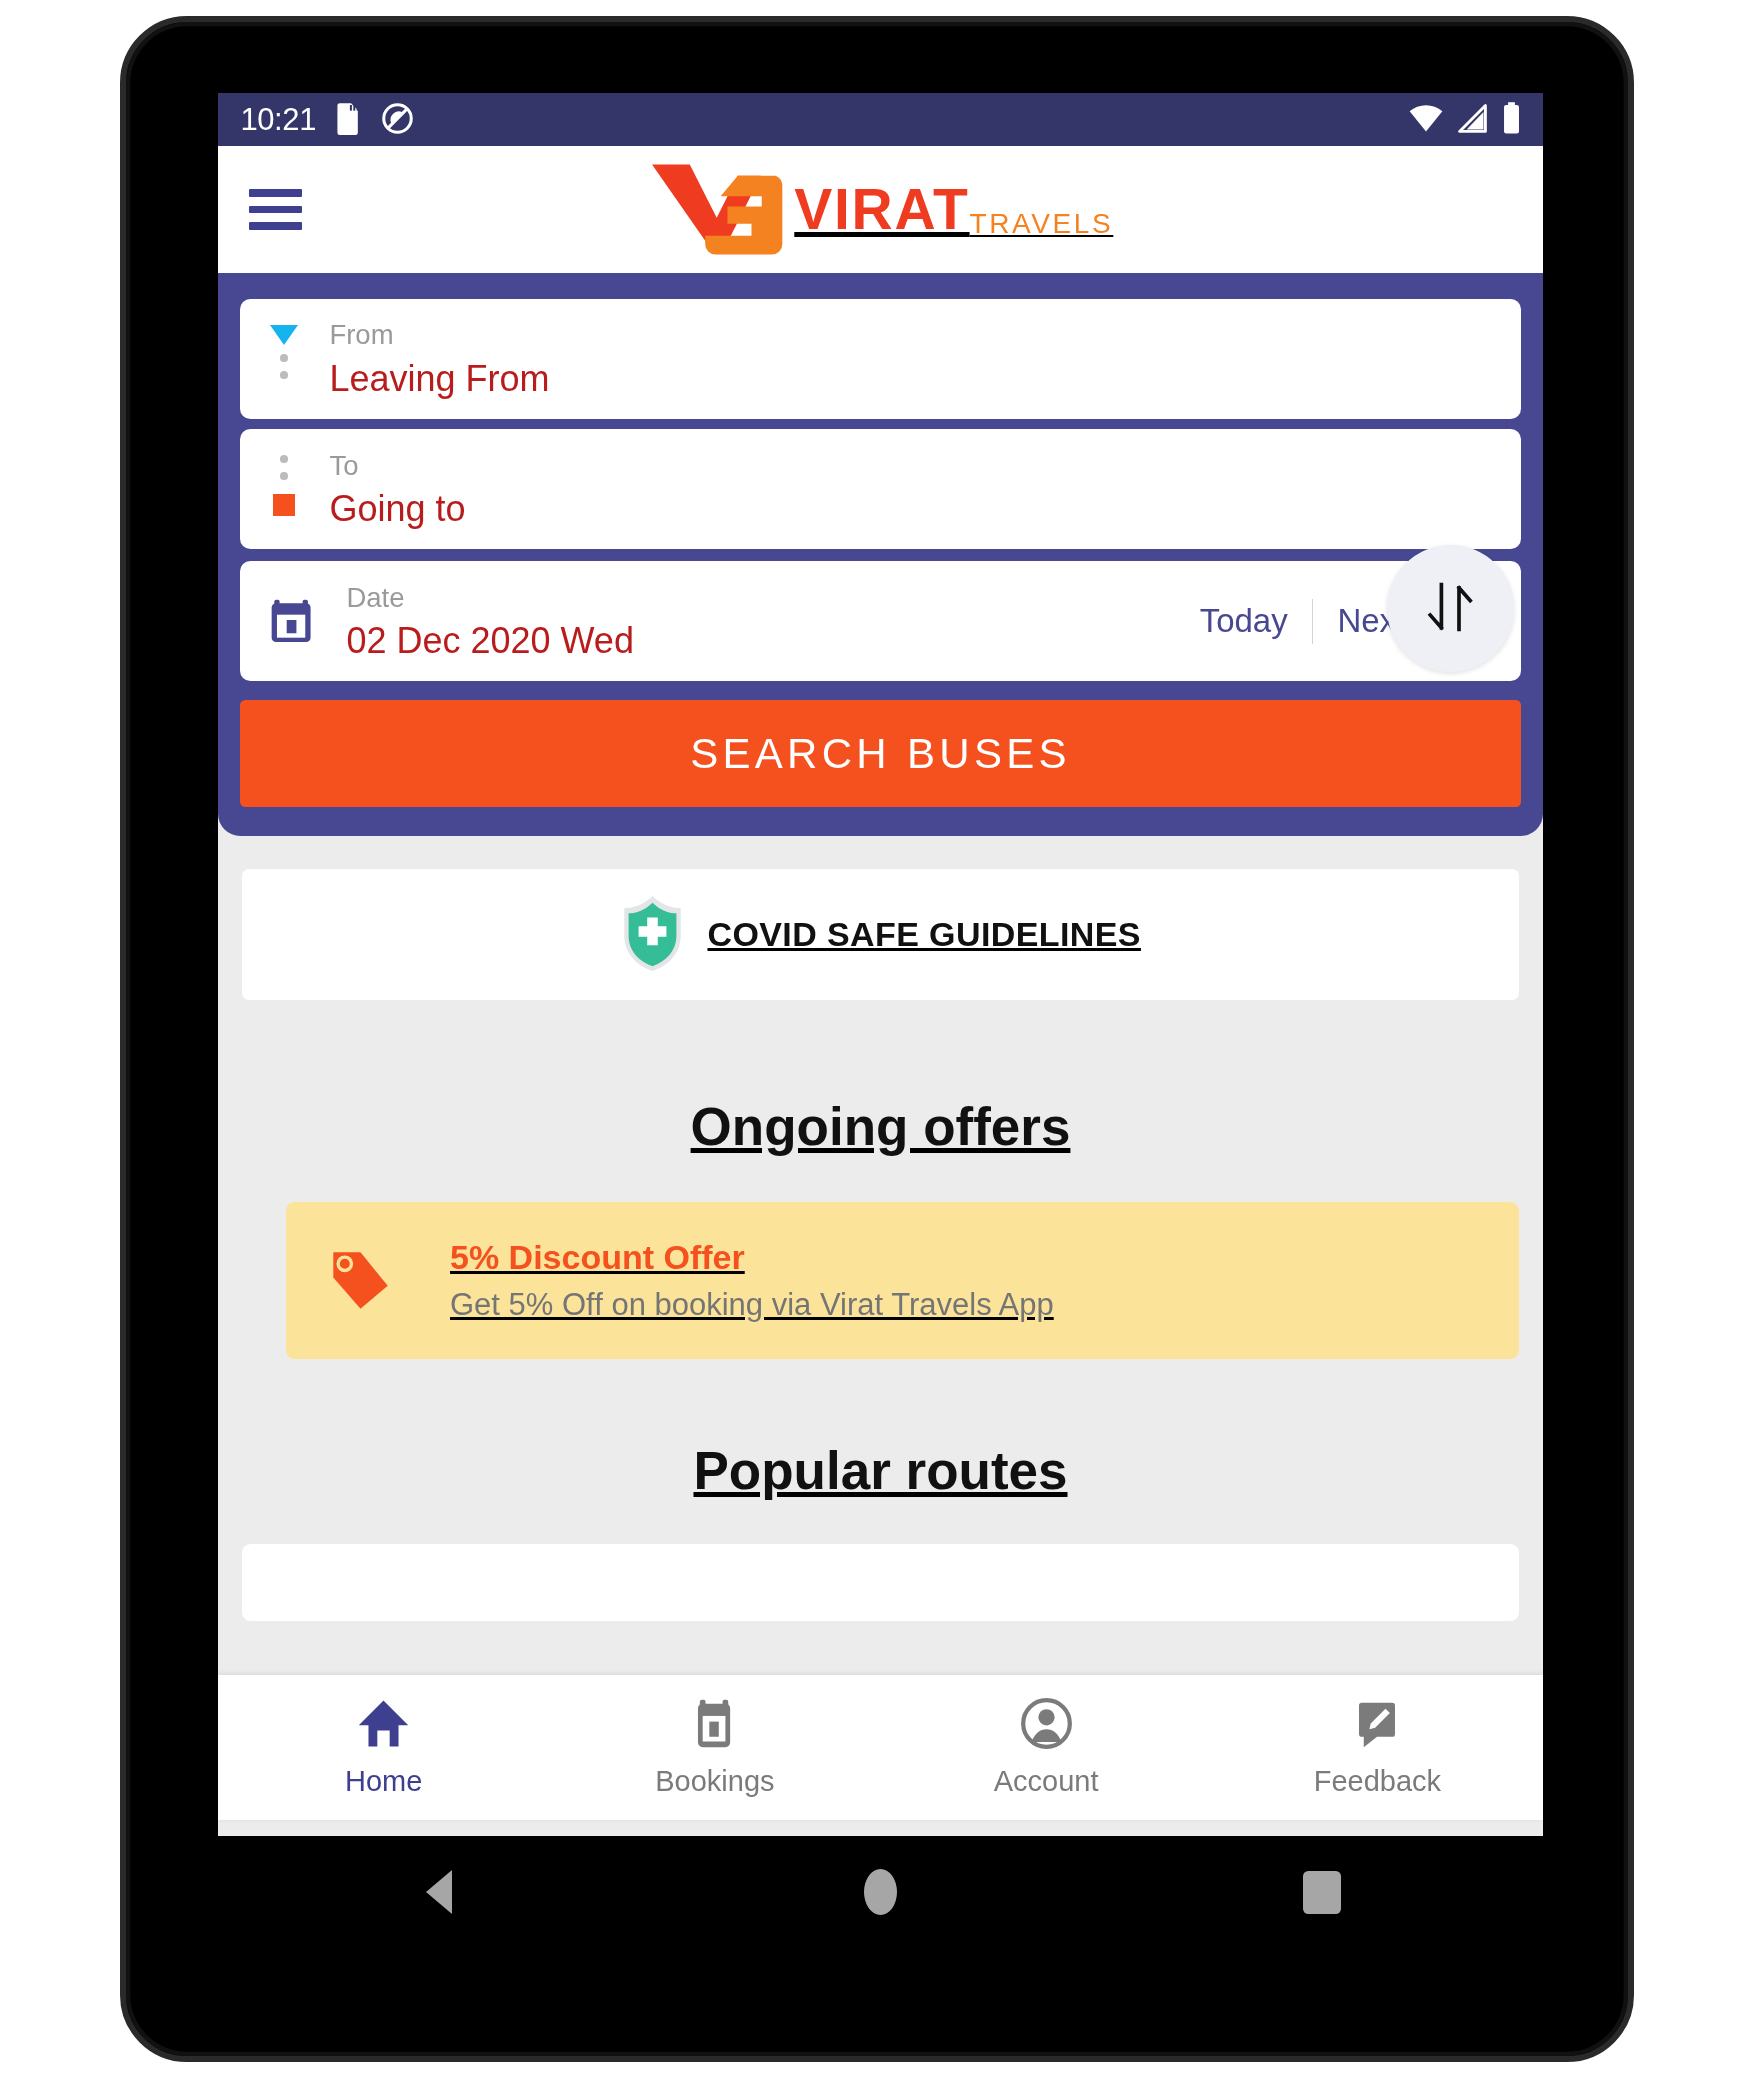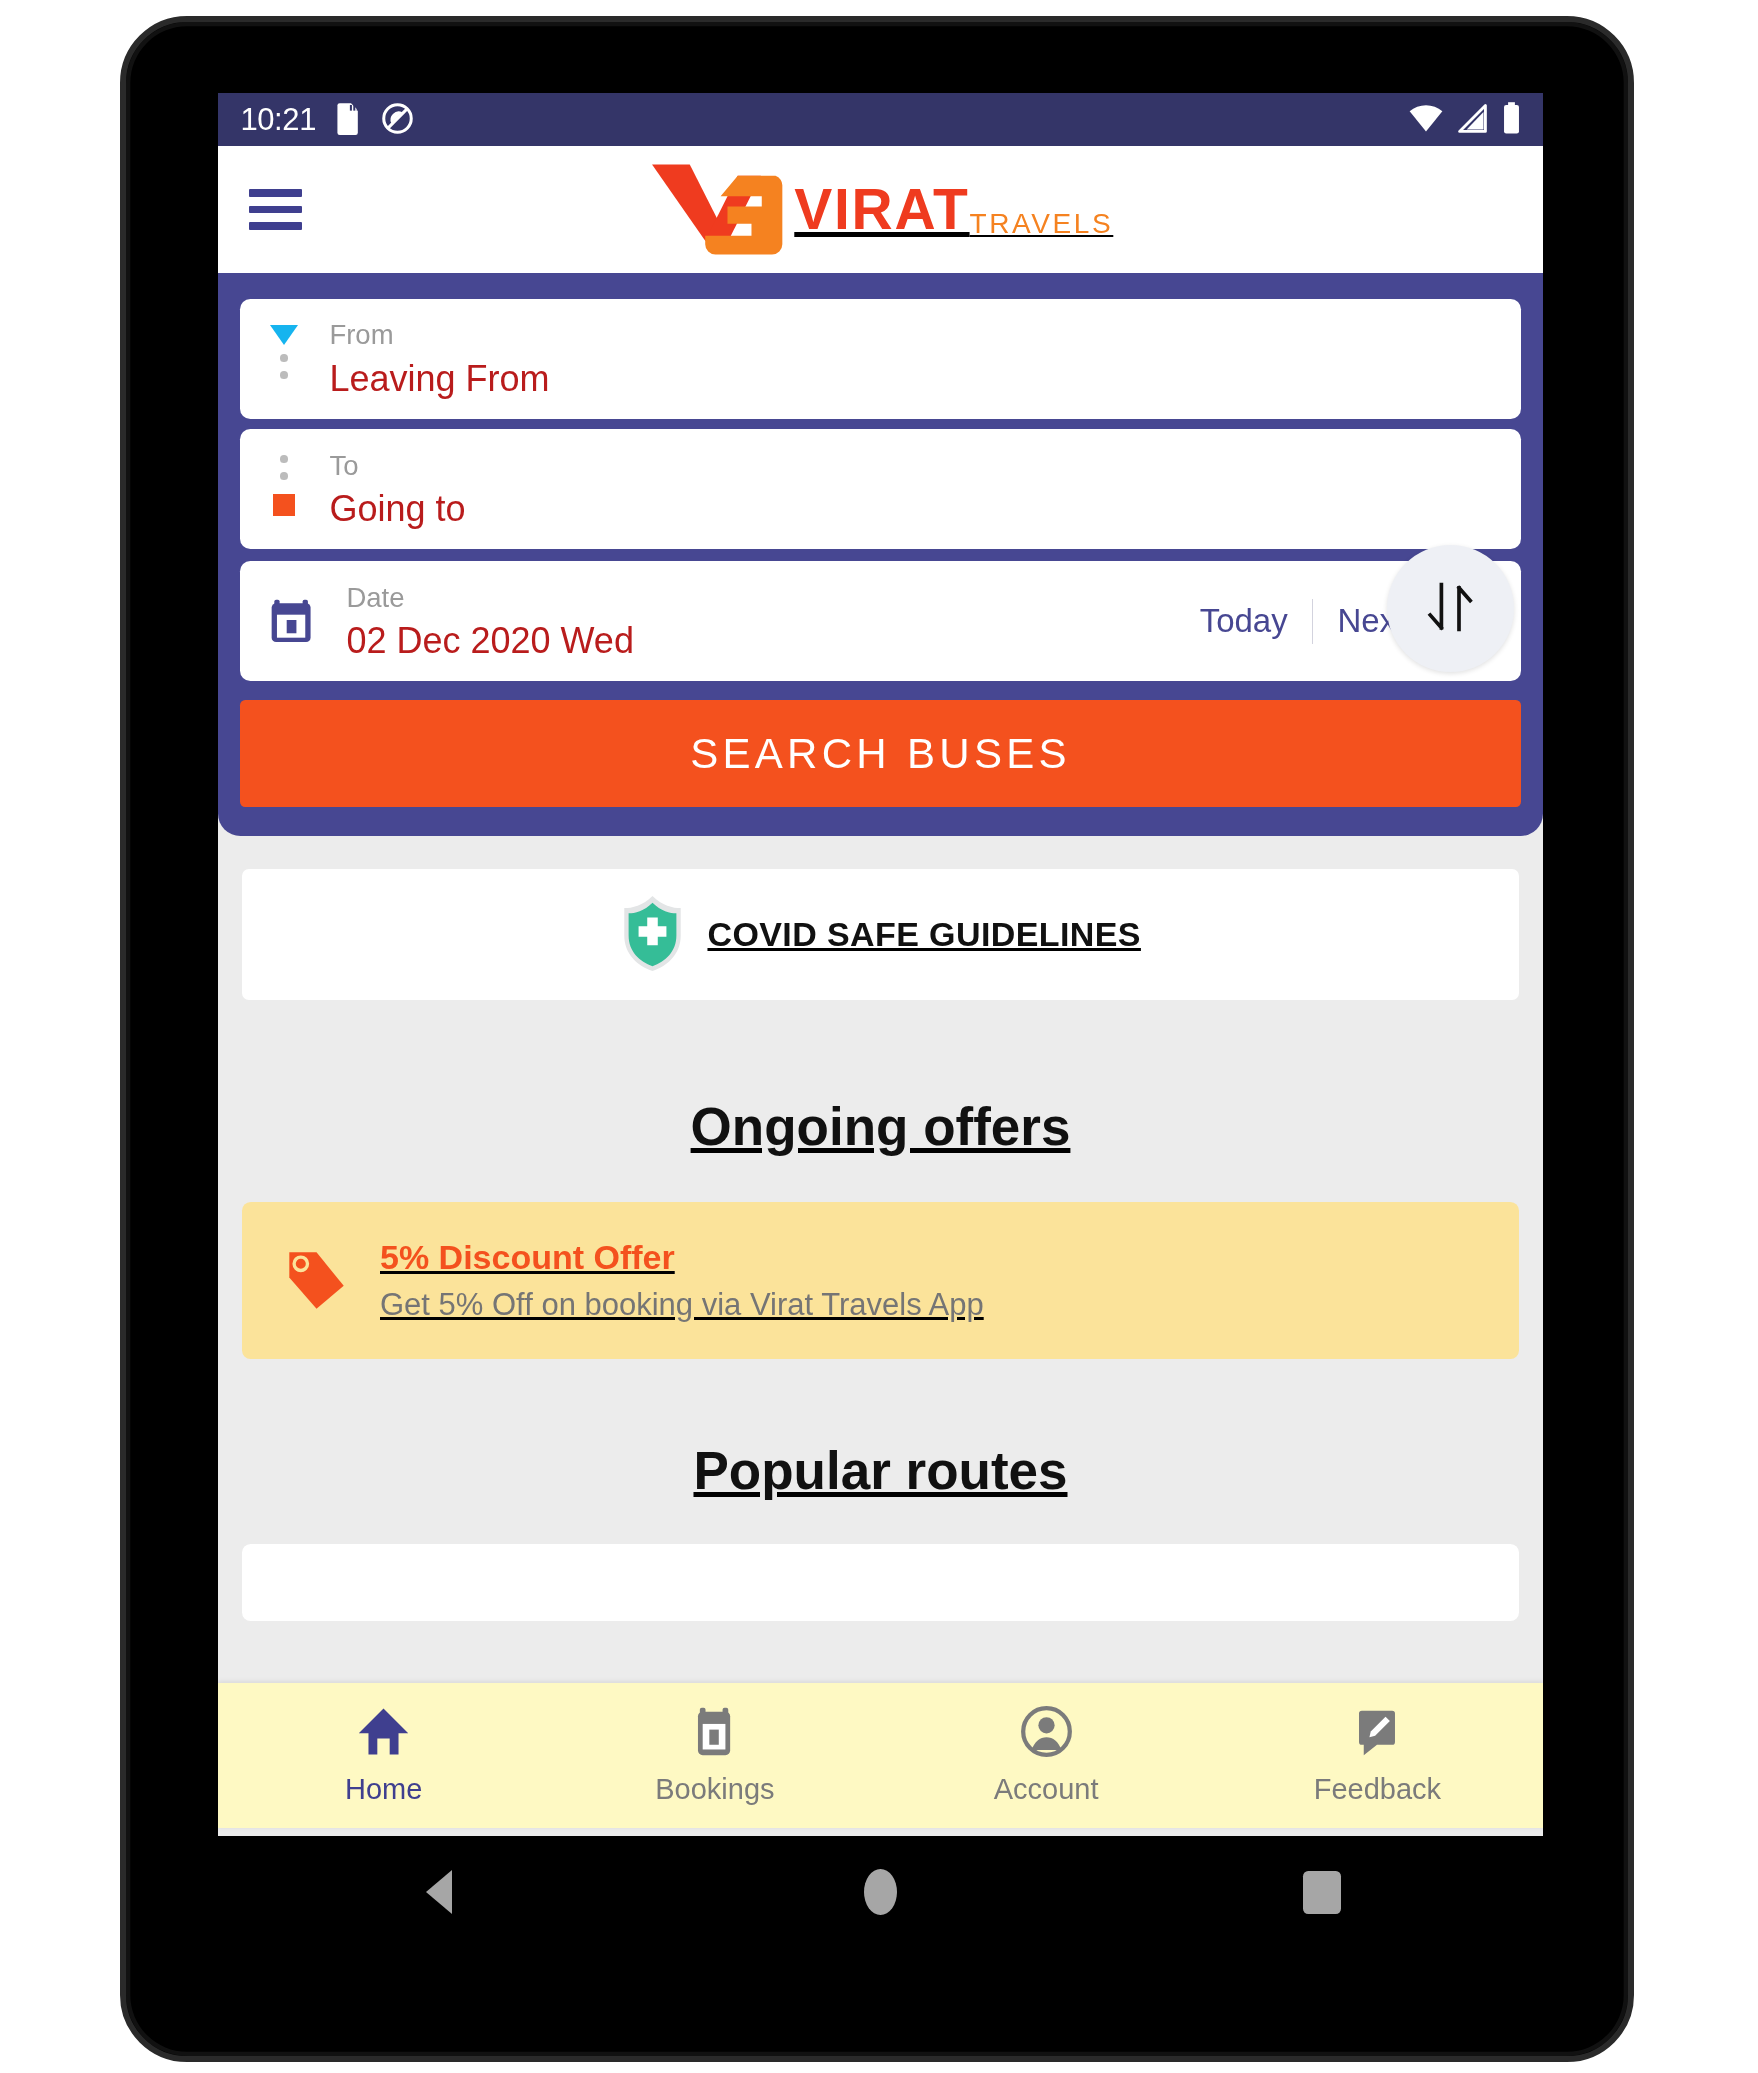--- a/index.html
+++ b/index.html
@@ -236,22 +236,23 @@
   #offers-title { margin: 96px 0 45px 0; }
   #routes-title { margin: 81px 0 43px 0; }
 
   #offer-card {
     background: #fbe39a;
     border-radius: 8.6px;
     height: 157px;
     display: flex;
     align-items: center;
     padding: 0 41px;
-    gap: 30px;
-    cursor: pointer;
+    gap: 56px;
+    cursor: pointer;
+    margin-left: 44px;
   }
   .offer-title {
     color: #f4511e;
     font-size: 34px;
     font-weight: bold;
     margin-bottom: 10.3px;
     font-family: "Liberation Sans", sans-serif;
   }
   .offer-sub {
     color: #757575;
@@ -262,24 +263,24 @@
   #route-card-peek {
     background: #ffffff;
     border-radius: 8.6px;
     height: 77px;
     margin-top: 0;
   }
 
   
   #bottom-nav {
     position: absolute;
-    left: 0; bottom: 8px;
+    left: 0; bottom: 16px;
     width: 100%;
     height: 145px;
-    background: #fef9c3;
+    background: #ffffff;
     display: flex;
     align-items: center;
     box-shadow: 0 -0.9px 5.2px rgba(0,0,0,.10);
   }
   .nav-item {
     flex: 1;
     display: flex;
     flex-direction: column;
     align-items: center;
     gap: 12px;

